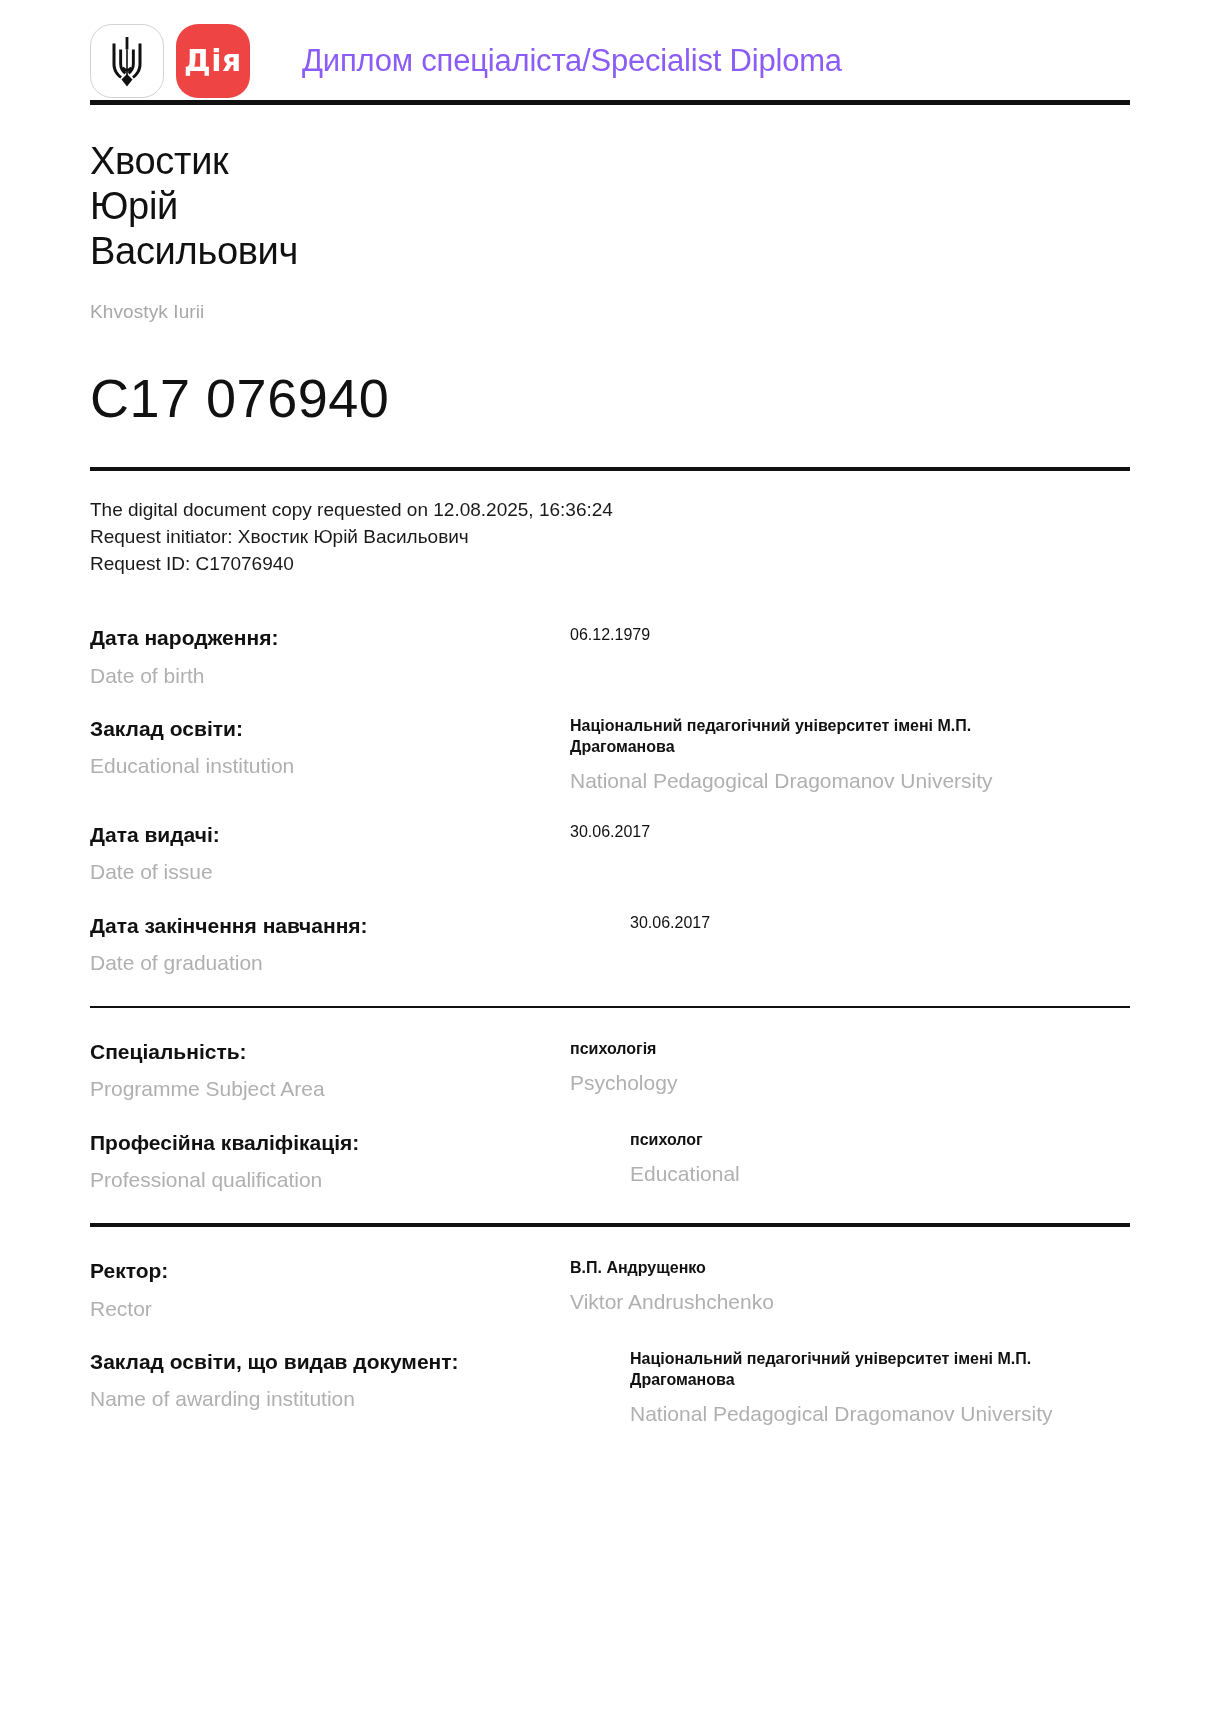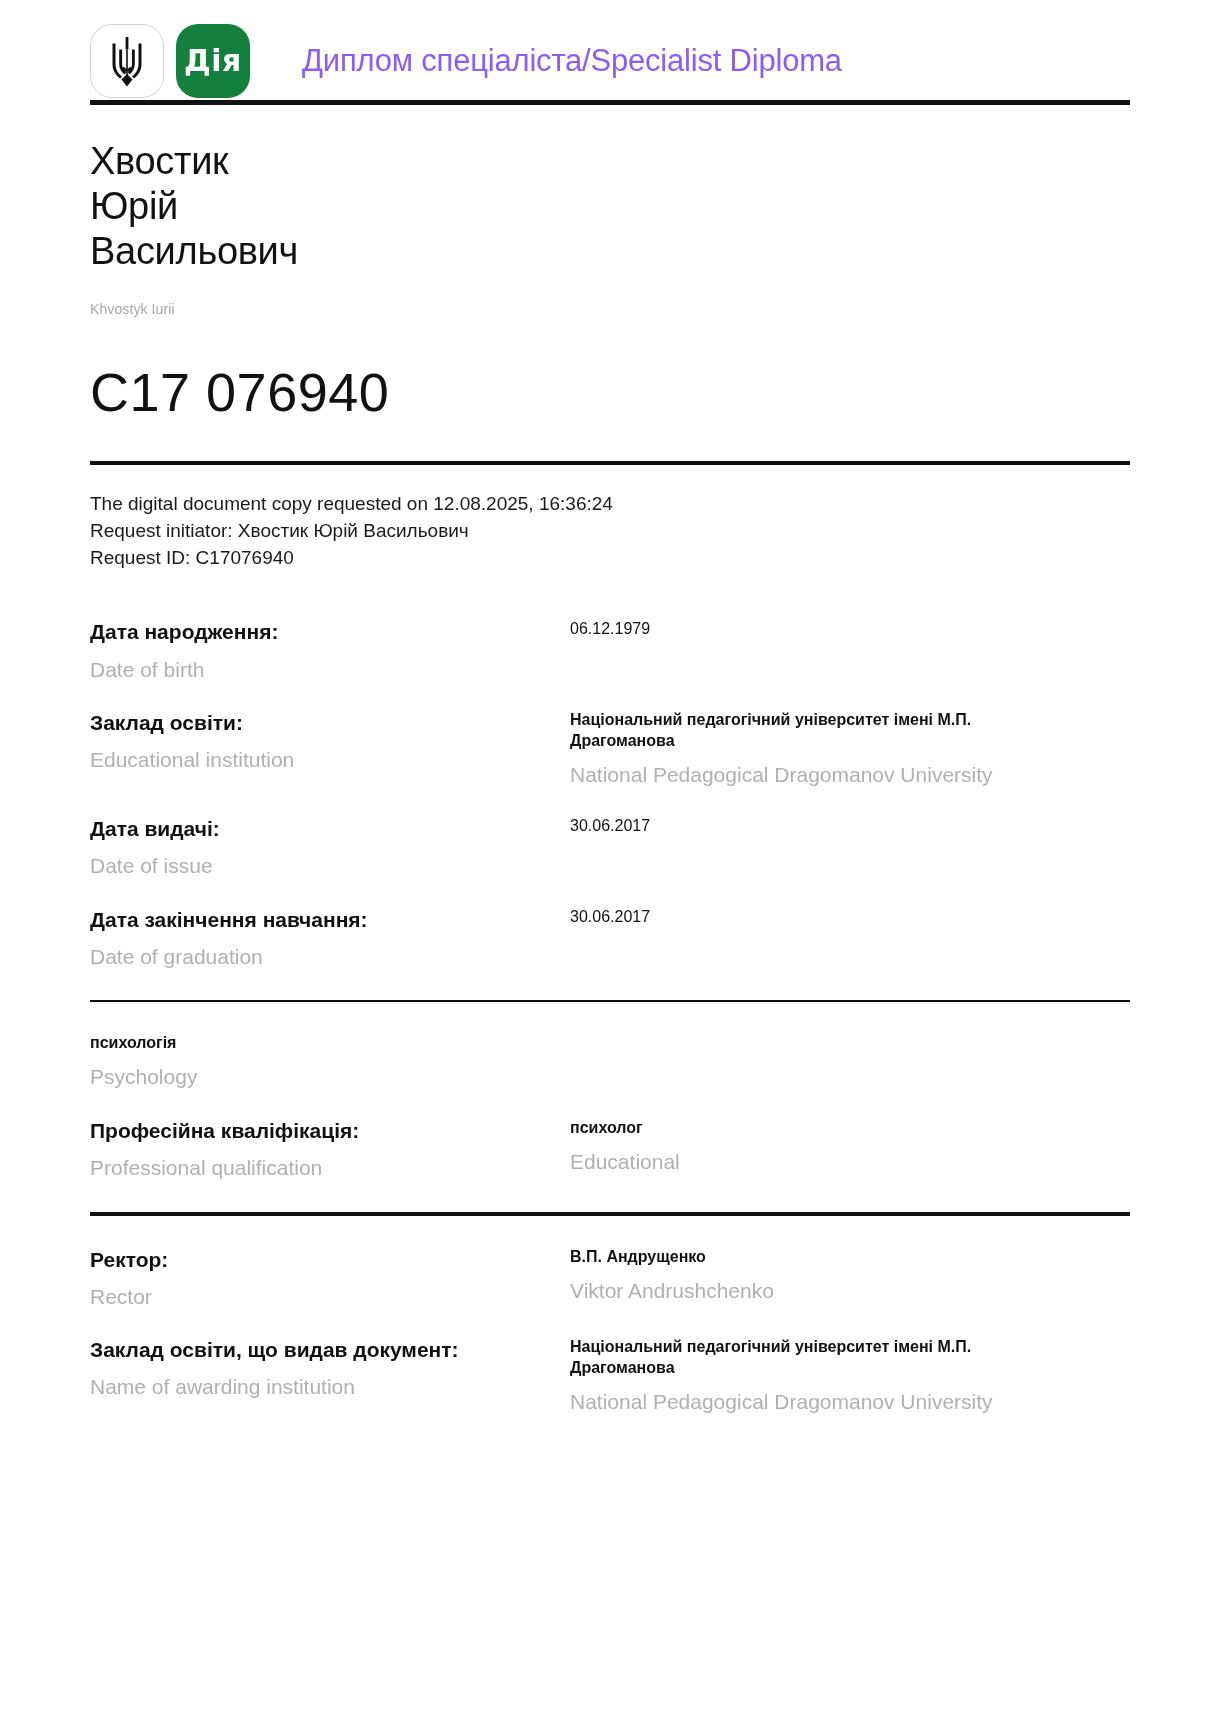--- a/index.html
+++ b/index.html
@@ -44,21 +44,21 @@
     align-items: center;
     justify-content: center;
     flex: 0 0 auto;
     box-sizing: border-box;
   }
   .logo-tryzub svg { display: block; }
   .logo-diia {
     width: 74px;
     height: 74px;
     border-radius: 22px;
-    background: #15803d;
+    background: #ef4444;
     color: #fff;
     display: flex;
     align-items: center;
     justify-content: center;
     margin-left: 12px;
     flex: 0 0 auto;
   }
   .logo-diia-text {
     font-size: 30px;
     font-weight: 700;
@@ -99,21 +99,21 @@
   .fullname {
     font-size: 38px;
     line-height: 1.18;
     font-weight: 400;
     color: #111;
     letter-spacing: -0.3px;
   }
   .fullname div { white-space: nowrap; }
   .translit {
     margin-top: 28px;
-    font-size: 14px;
+    font-size: 19px;
     color: #a8a8a8;
     letter-spacing: 0.1px;
   }
   .docnumber {
     margin-top: 44px;
     margin-bottom: 38px;
     font-size: 54px;
     font-weight: 400;
     color: #111;
     letter-spacing: 0.5px;
@@ -131,21 +131,21 @@
   
   .fields {
     padding-top: 36px;
   }
   .fields.section-gap-top { padding-top: 30px; }
   .field-row {
     display: flex;
     align-items: flex-start;
     margin-bottom: 26px;
   }
-  .field-row:last-child { margin-bottom: 0; }
+  .field-row:last-child { margin-bottom: 0; justify-content: space-between; }
   .field-label-col {
     width: 480px;
     flex: 0 0 480px;
     box-sizing: border-box;
     padding-right: 20px;
   }
   .field-value-col {
     flex: 1 1 auto;
     max-width: 500px;
   }
@@ -267,20 +267,24 @@
       </div>
     </div>
 
   </div>
 
   <hr class="rule-thin">
 
   <div class="fields section-gap-top section-pad-bottom">
 
     <div class="field-row">
+      <div class="field-label-col">
+        <div class="label-ua">Спеціальність:</div>
+        <div class="label-en">Programme Subject Area</div>
+      </div>
       <div class="field-value-col">
         <div class="value-ua bold">психологія</div>
         <div class="value-en">Psychology</div>
       </div>
     </div>
 
     <div class="field-row">
       <div class="field-label-col">
         <div class="label-ua">Професійна кваліфікація:</div>
         <div class="label-en">Professional qualification</div>

